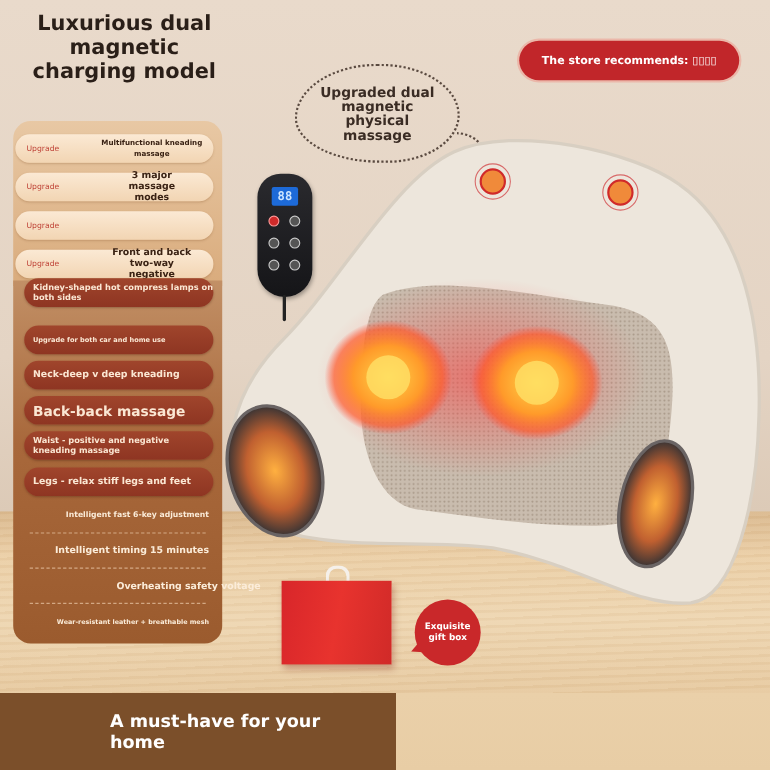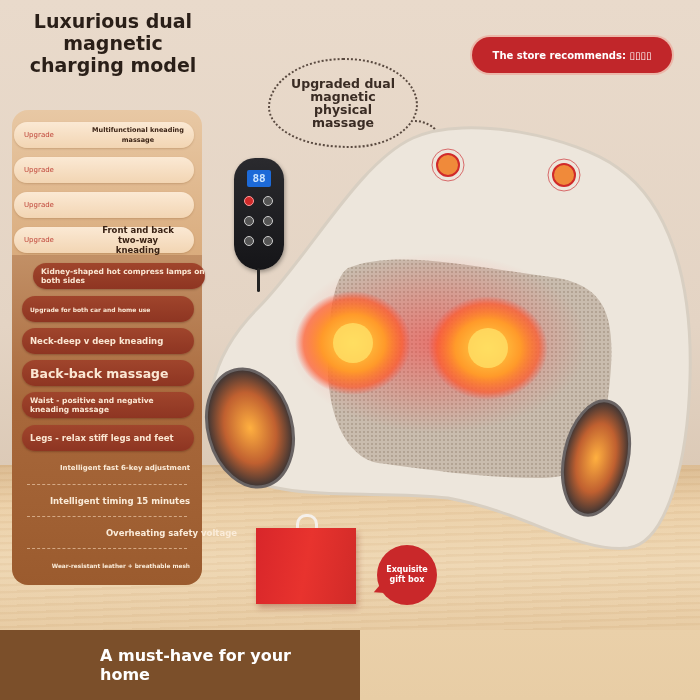--- a/index.html
+++ b/index.html
@@ -94,30 +94,31 @@
 
 <div class="panel-light"></div>
 <div class="panel-dark"></div>
 
 <div class="pill-light" style="top:122px;">
   <span class="tag">Upgrade</span>
   <span class="txt" style="font-size:6.5px;">Multifunctional kneading massage</span>
 </div>
 <div class="pill-light" style="top:157px;">
   <span class="tag">Upgrade</span>
+  <span class="txt" style="font-size:8.5px; padding:0 30px;">3 major massage modes</span>
 </div>
 <div class="pill-light" style="top:192px;">
   <span class="tag">Upgrade</span>
 </div>
 <div class="pill-light" style="top:227px;">
   <span class="tag">Upgrade</span>
-  <span class="txt" style="font-size:8.5px; padding:0 14px;">Front and back two-way kneading</span>
+  <span class="txt" style="font-size:8.5px; padding:0 14px;">Front and back two-way negative</span>
 </div>
 
-<div class="pill-dark" style="top:263px; height:26px; font-size:7.5px; line-height:9px;margin-left:11px;">Kidney-shaped hot compress lamps on both sides</div>
+<div class="pill-dark" style="top:253px; height:26px; font-size:7.5px; line-height:9px;">Kidney-shaped hot compress lamps on both sides</div>
 <div class="pill-dark" style="top:296px; height:26px; font-size:6px;">Upgrade for both car and home use</div>
 <div class="pill-dark" style="top:328px; height:26px; font-size:8.5px;">Neck-deep v deep kneading</div>
 <div class="pill-dark" style="top:360px; height:26px; font-size:12.5px;">Back-back massage</div>
 <div class="pill-dark" style="top:392px; height:26px; font-size:7.5px; line-height:9px;">Waist - positive and negative kneading massage</div>
 <div class="pill-dark" style="top:425px; height:26px; font-size:8.5px;">Legs - relax stiff legs and feet</div>
 
 <div class="spec" style="top:464px; font-size:7px;">Intelligent fast 6-key adjustment</div>
 <div class="dash" style="top:484px;"></div>
 <div class="spec" style="top:496px; font-size:8.5px;">Intelligent timing 15 minutes</div>
 <div class="dash" style="top:516px;"></div>

